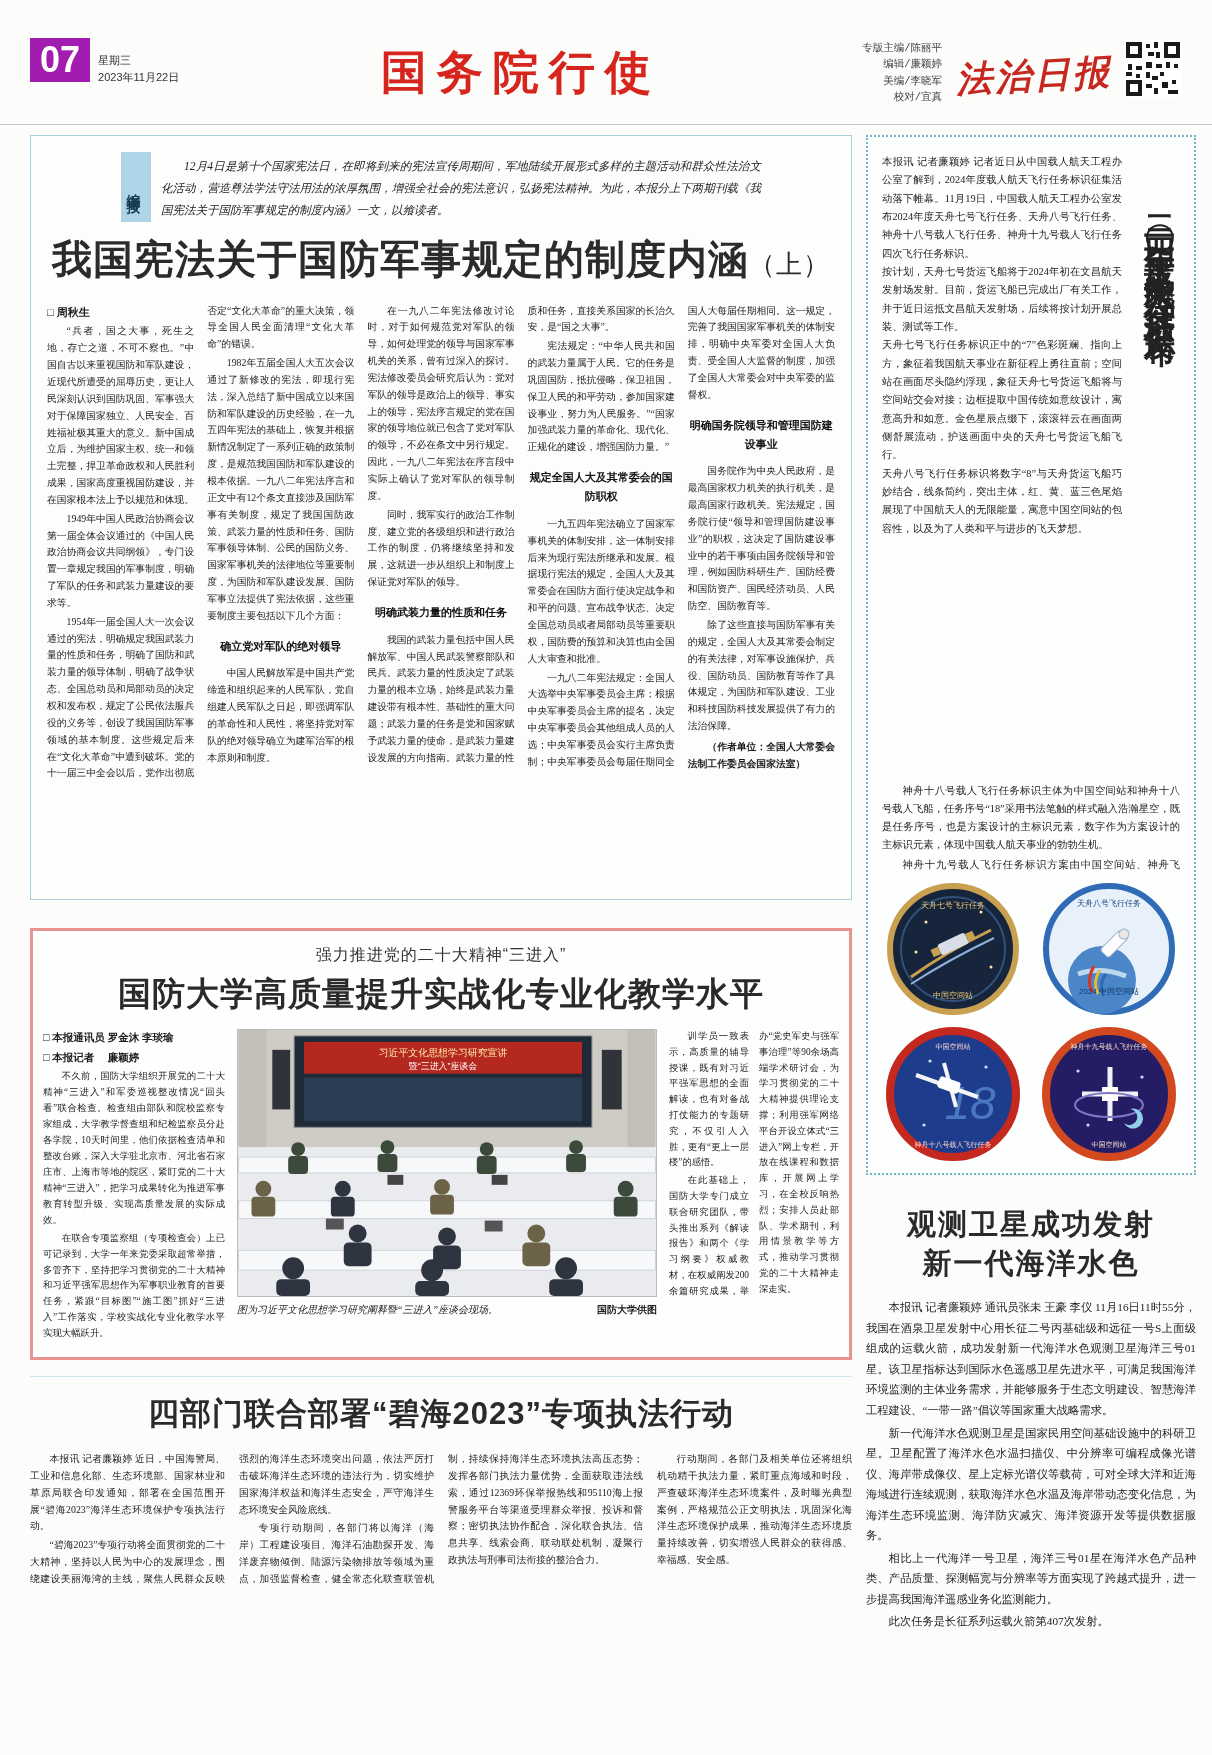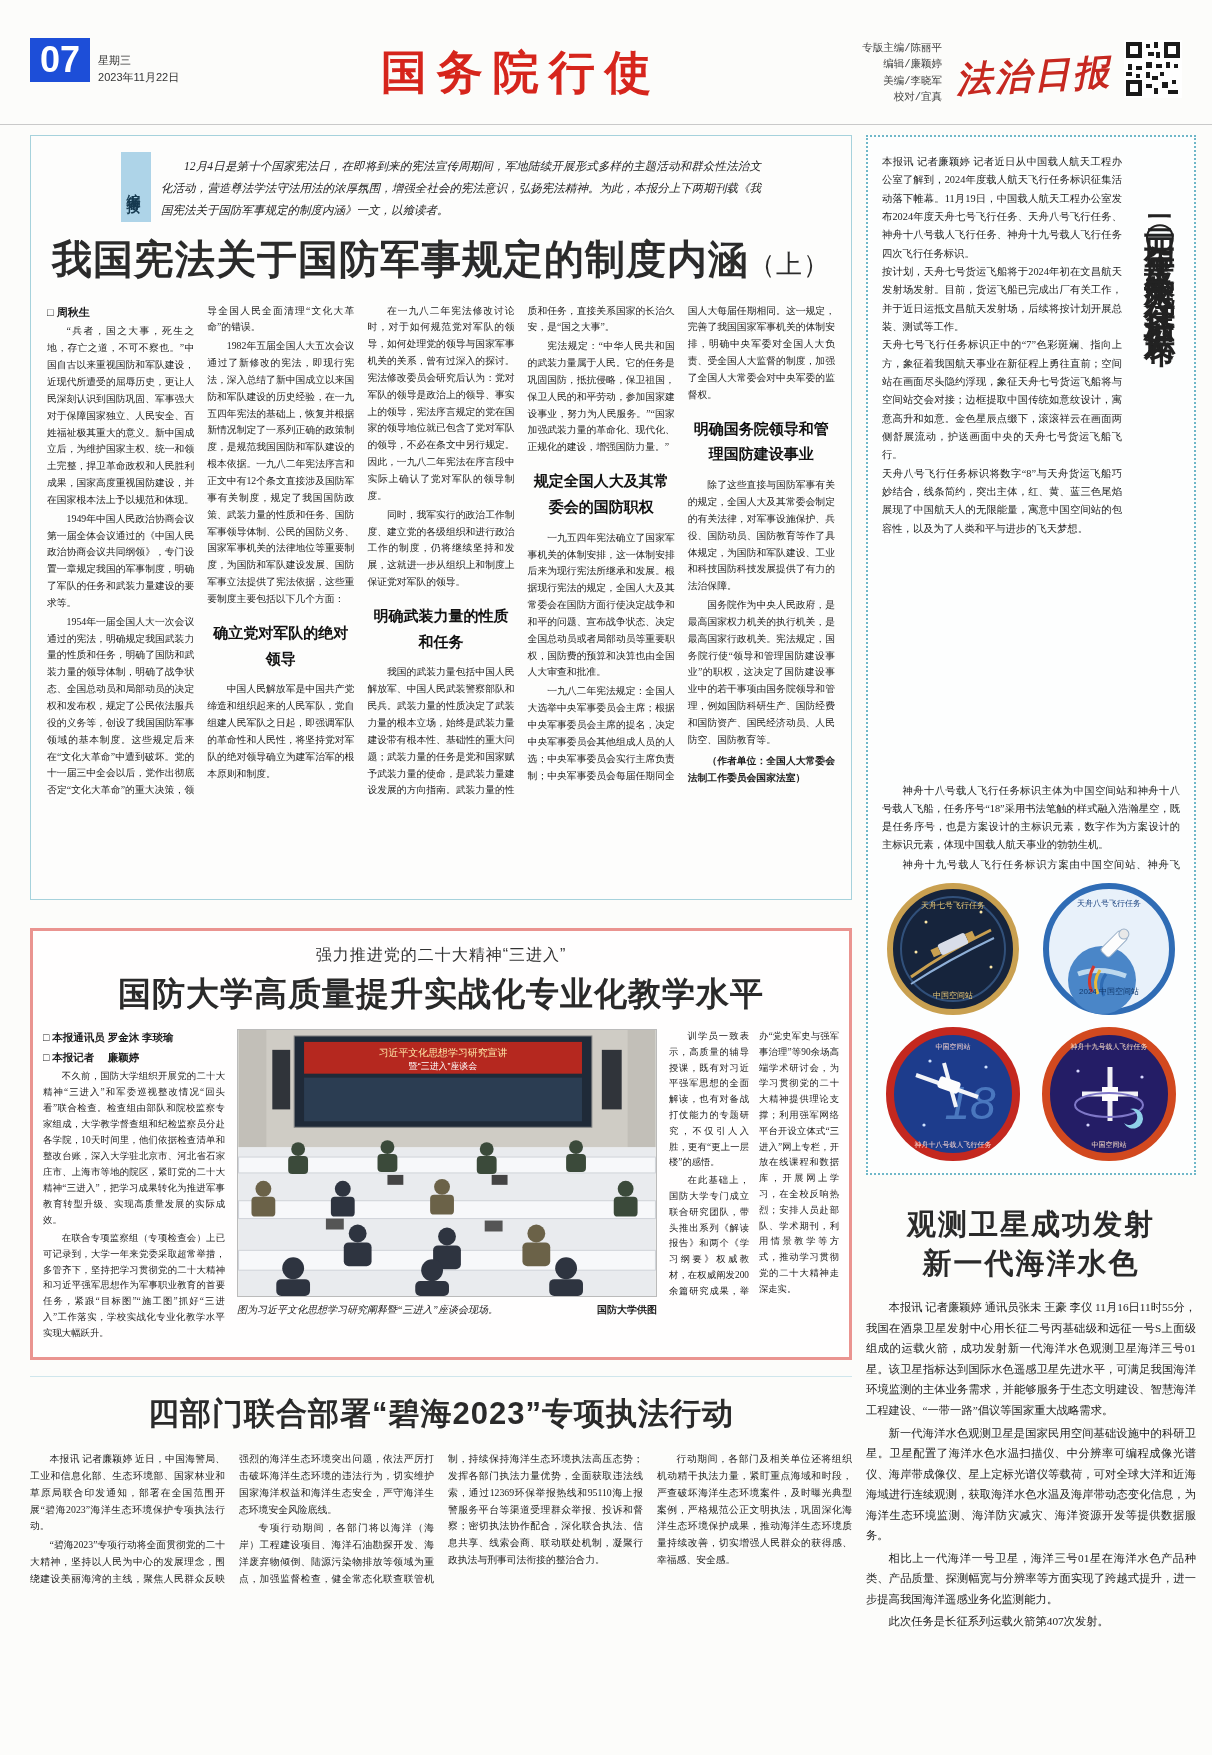--- a/index.html
+++ b/index.html
@@ -8,21 +8,21 @@
     position:relative; width:1212px; height:1755px; margin:0 auto;
     background:#fcfcfa; overflow:hidden;
     font-family:"Liberation Serif","DejaVu Serif",serif; color:#1c1c1c;
   }
   
   .header {
     display:flex; align-items:flex-start; padding:38px 30px 8px 30px;
     border-bottom:1px solid #c9c9c9; height:125px;
   }
   .pagenum {
-    background:#1d4ed8; color:#fff; font-family:"Liberation Sans",sans-serif;
+    background:#a21caf; color:#fff; font-family:"Liberation Sans",sans-serif;
     font-weight:bold; font-size:36px; padding:4px 10px; line-height:1;text-align:right;
   }
   .datecol { font-family:"Liberation Sans",sans-serif; font-size:11px; color:#333;
     margin-left:8px; margin-top:14px; line-height:1.5; }
   .section-title {
     flex:1; text-align:center; color:#d6251c; font-family:"Liberation Sans",sans-serif;
     font-weight:bold; font-size:46px; letter-spacing:10px; margin-top:4px;
   }
   .credits { font-family:Liberation Mono, monospace; font-size:10.5px; color:#444;
     text-align:right; line-height:1.55; margin-top:2px; white-space:nowrap; }
@@ -43,21 +43,21 @@
     text-orientation:upright; letter-spacing:4px; font-family:"Liberation Sans",sans-serif;
   }
   .ednote-text { flex:1; font-style:italic; font-size:11.5px; line-height:1.9;
     padding:4px 0 0 10px; text-align:justify; text-indent:2em; color:#222; }
   .main-title { text-align:center; font-family:"Liberation Sans",sans-serif;
     font-weight:bold; font-size:40px; color:#2b2b2b; letter-spacing:1px; margin:6px 0 16px 0; }
   .main-title .suffix { font-size:26px; font-weight:normal; }
   .cols5 { column-count:5; column-gap:13px; height:560px; overflow:hidden;
     font-size:9.8px; line-height:1.72; text-align:justify; }
   .cols5 p, .cols4 p, .cols2 p, .leftcol p, .flowtext p { text-indent:2em; margin-bottom:2px; }
-  .art-subhead { font-family:"Liberation Sans",sans-serif; font-size:15px; font-weight:bold;
+  .art-subhead { font-family:"Liberation Sans",sans-serif; font-size:11px; font-weight:bold;
     text-align:center; margin:12px 0 10px 0; break-inside:avoid; color:#111; }
   .art-author { font-family:"Liberation Sans",sans-serif; font-weight:bold; font-size:11px;
     text-indent:0 !important; margin-bottom:10px; }
   .art-byline { font-family:"Liberation Sans",sans-serif; font-weight:bold; font-size:10.5px;
     text-indent:0 !important; margin-bottom:3px; }
   .art-end { font-weight:bold; text-indent:2em; margin-top:4px; }
   
   .red-box { border:3px solid #ea9490; margin-top:28px; height:432px; padding:10px 10px; overflow:hidden; background:#fffefe; }
   .kicker { text-align:center; font-family:"Liberation Sans",sans-serif; font-size:16px;
     color:#333; margin:4px 0 6px 0; letter-spacing:1px; }
@@ -174,22 +174,22 @@
             <p>中国人民解放军是中国共产党缔造和组织起来的人民军队，党自组建人民军队之日起，即强调军队的革命性和人民性，将坚持党对军队的绝对领导确立为建军治军的根本原则和制度。</p>
             <p>在一九八二年宪法修改讨论时，对于如何规范党对军队的领导，如何处理党的领导与国家军事机关的关系，曾有过深入的探讨。宪法修改委员会研究后认为：党对军队的领导是政治上的领导、事实上的领导，宪法序言规定的党在国家的领导地位就已包含了党对军队的领导，不必在条文中另行规定。因此，一九八二年宪法在序言段中实际上确认了党对军队的领导制度。</p>
             <p>同时，我军实行的政治工作制度、建立党的各级组织和进行政治工作的制度，仍将继续坚持和发展，这就进一步从组织上和制度上保证党对军队的领导。</p>
             <h4 class="art-subhead">明确武装力量的性质和任务</h4>
             <p>我国的武装力量包括中国人民解放军、中国人民武装警察部队和民兵。武装力量的性质决定了武装力量的根本立场，始终是武装力量建设带有根本性、基础性的重大问题；武装力量的任务是党和国家赋予武装力量的使命，是武装力量建设发展的方向指南。武装力量的性质和任务，直接关系国家的长治久安，是“国之大事”。</p>
             <p>宪法规定：“中华人民共和国的武装力量属于人民。它的任务是巩固国防，抵抗侵略，保卫祖国，保卫人民的和平劳动，参加国家建设事业，努力为人民服务。”“国家加强武装力量的革命化、现代化、正规化的建设，增强国防力量。”</p>
             <h4 class="art-subhead">规定全国人大及其常委会的国防职权</h4>
             <p>一九五四年宪法确立了国家军事机关的体制安排，这一体制安排后来为现行宪法所继承和发展。根据现行宪法的规定，全国人大及其常委会在国防方面行使决定战争和和平的问题、宣布战争状态、决定全国总动员或者局部动员等重要职权，国防费的预算和决算也由全国人大审查和批准。</p>
             <p>一九八二年宪法规定：全国人大选举中央军事委员会主席；根据中央军事委员会主席的提名，决定中央军事委员会其他组成人员的人选；中央军事委员会实行主席负责制；中央军事委员会每届任期同全国人大每届任期相同。这一规定，完善了我国国家军事机关的体制安排，明确中央军委对全国人大负责、受全国人大监督的制度，加强了全国人大常委会对中央军委的监督权。</p>
             <h4 class="art-subhead">明确国务院领导和管理国防建设事业</h4>
+            <p>国务院作为中央人民政府，是最高国家权力机关的执行机关，是最高国家行政机关。宪法规定，国务院行使“领导和管理国防建设事业”的职权，这决定了国防建设事业中的若干事项由国务院领导和管理，例如国防科研生产、国防经费和国防资产、国民经济动员、人民防空、国防教育等。</p>
             <p>除了这些直接与国防军事有关的规定，全国人大及其常委会制定的有关法律，对军事设施保护、兵役、国防动员、国防教育等作了具体规定，为国防和军队建设、工业和科技国防科技发展提供了有力的法治保障。</p>
-            <p>国务院作为中央人民政府，是最高国家权力机关的执行机关，是最高国家行政机关。宪法规定，国务院行使“领导和管理国防建设事业”的职权，这决定了国防建设事业中的若干事项由国务院领导和管理，例如国防科研生产、国防经费和国防资产、国民经济动员、人民防空、国防教育等。</p>
             <p class="art-end">（作者单位：全国人大常委会法制工作委员会国家法室）</p>
           </div>
       </div>
 
       <div class="red-box">
         <div class="kicker">强力推进党的二十大精神“三进入”</div>
         <div class="red-title">国防大学高质量提升实战化专业化教学水平</div>
         <div class="red-grid">
           <div class="leftcol">
               <p class="art-byline">□ 本报通讯员 罗金沐 李琰瑜</p>

